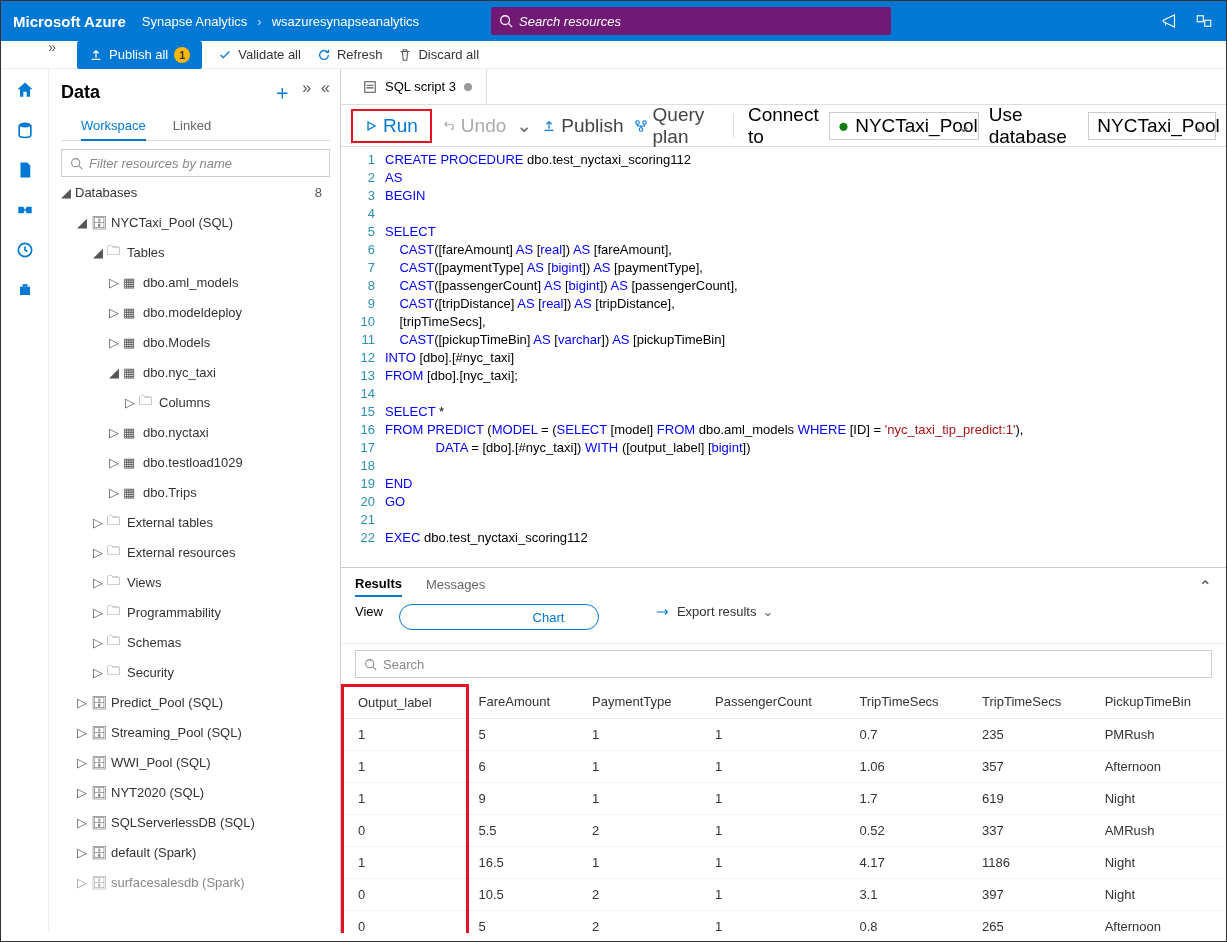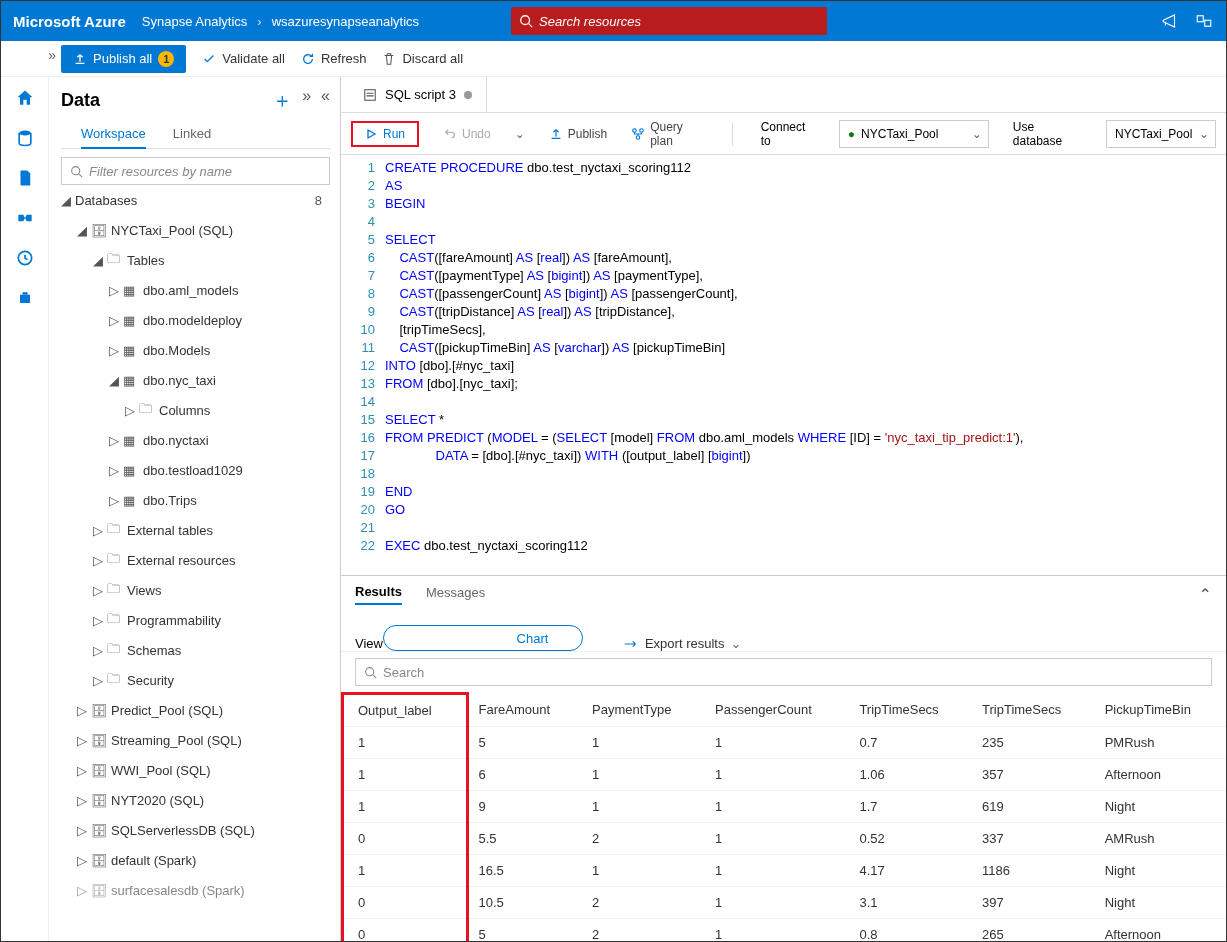--- a/index.html
+++ b/index.html
@@ -4,27 +4,27 @@
 <style>
 * { margin: 0; padding: 0; box-sizing: border-box; font-family: 'Segoe UI', Arial, sans-serif; }
 body { width: 1227px; height: 942px; overflow: hidden; border: 1px solid #333; background: #fff; }
 
 
 .top-header { height: 40px; background: #0078d4; display: flex; align-items: center; padding: 0 12px; color: #fff; }
 .brand { font-size: 15px; font-weight: 600; margin-right: 16px; }
 .breadcrumb { display: flex; align-items: flex-end; gap: 10px; font-size: 13px; }
 .bc-sep { color: #cce4f6; }
 .bc-item { color: #fff; }
-.search-box { margin-left: 92px; width: 316px; height: 28px; background: #b91c1c; border-radius: 2px; display: flex; align-items: center; padding: 0 8px; color: #fff; font-style: italic; font-size: 13px; }
+.search-box { margin-left: 72px; width: 400px; height: 28px; background: #701a75; border-radius: 2px; display: flex; align-items: center; padding: 0 8px; color: #fff; font-style: italic; font-size: 13px; }
 .search-box svg { margin-right: 6px; }
 .header-right { margin-left: auto; display: flex; gap: 14px; }
 .header-icon { width: 20px; height: 20px; display: flex; align-items: center; justify-content: center; }
 
 
-.toolbar { height: 36px; padding-left: 60px; display: flex; align-items: center; gap: 16px; border-bottom: 1px solid #eee; }
+.toolbar { height: 28px; padding-left: 76px; display: flex; align-items: center; gap: 16px; border-bottom: 1px solid #eee; }
 .publish-btn { background: #0078d4; color: #fff; height: 28px; padding: 0 12px; border-radius: 2px; display: flex; align-items: center; gap: 6px; font-size: 13px; }
 .publish-badge { background: #ffb800; color: #333; border-radius: 50%; width: 16px; height: 16px; font-size: 11px; display: flex; align-items: center; justify-content: center; font-weight: 600; }
 .toolbar-item { display: flex; align-items: center; gap: 6px; font-size: 13px; color: #333; }
 
 
 .main-layout { display: flex; height: calc(100% - 76px); }
 .icon-rail { width: 48px; border-right: 1px solid #eee; display: flex; flex-direction: column; align-items: center; padding-top: 10px; gap: 18px; position: relative; }
 .rail-icon { width: 22px; height: 22px; color: #0078d4; display:flex; align-items:center; justify-content:center; }
 .rail-expand { position: absolute; top: -30px; right: -8px; color: #555; font-size: 14px; }
 
@@ -49,21 +49,21 @@
 .indent-2 { padding-left: 32px; }
 .indent-3 { padding-left: 48px; }
 .indent-4 { padding-left: 64px; }
 
 
 .editor-area { flex: 1; display:flex; flex-direction:column; min-width:0; }
 .tab-bar { height: 36px; border-bottom: 1px solid #ddd; display:flex; align-items:stretch; padding-left:8px; }
 .tab { display:flex; align-items:center; gap:8px; padding:0 14px; border-right:1px solid #ddd; font-size:13px; }
 .tab .dot { width:8px; height:8px; background:#999; border-radius:50%; }
 
-.editor-toolbar { height: 42px; border-bottom:1px solid #ddd; display:flex; align-items:center; padding:0 10px; gap:24px; font-size:12px; }
+.editor-toolbar { height: 42px; border-bottom:1px solid #ddd; display:flex; align-items:center; padding:0 10px; gap:10px; font-size:19px; }
 .run-btn { border: 2px solid #e81123; padding: 4px 12px; display:flex; align-items:center; gap:6px; color:#0078d4; }
 .et-item { display:flex; align-items:center; gap:5px; color:#444; }
 .et-item.disabled { color:#aaa; }
 .et-sep { width:1px; height:24px; background:#ddd; margin:0 4px; }
 .pool-select { border:1px solid #ccc; height:28px; padding:0 24px 0 8px; display:flex; align-items:center; gap:6px; min-width:150px; position:relative; }
 .pool-select .chev { position:absolute; right:6px; color:#666; }
 .green-dot { color:#107c10; }
 
 .code-editor { display:flex; overflow:auto; font-family: Consolas, 'Courier New', monospace; font-size: 13px; line-height: 18px; padding-top:4px; height: 420px; }
 .gutter { width: 44px; text-align:right; color:#2b91af; padding-right:10px; user-select:none; }
@@ -72,21 +72,21 @@
 .str { color:#a31515; }
 
 
 .results-area { flex:1; border-top:1px solid #ccc; display:flex; flex-direction:column; min-height:0; }
 .results-tabs { display:flex; align-items:center; height:36px; padding:0 14px; gap:24px; font-size:13px; }
 .results-tab { padding-bottom:4px; }
 .results-tab.active { color:#000; border-bottom:2px solid #0078d4; font-weight:600; }
 .results-tab:not(.active) { color:#666; }
 .collapse-chev { margin-left:auto; color:#555; font-size:16px; }
 
-.view-row { height:40px; display:flex; align-items:flex-end; padding:0 14px; font-size:13px; border-bottom:1px solid #eee; }
+.view-row { height:40px; display:flex; align-items:flex-start; padding:0 14px; gap:16px; font-size:13px; border-bottom:1px solid #eee; }
 .toggle { display:flex; border:1px solid #0078d4; border-radius:14px; overflow:hidden; width:200px; height:26px; }
 .toggle-opt { flex:1; display:flex; align-items:center; justify-content:center; font-size:13px; }
 .toggle-opt.active { background:#ec4899; color:#fff;margin-top:44px; }
 .toggle-opt:not(.active) { color:#0078d4; }
 .export { display:flex; align-items:center; gap:6px; color:#333; margin-left:40px; }
 
 .grid-search { margin:6px 14px; border:1px solid #ccc; height:28px; display:flex; align-items:center; padding:0 8px; gap:6px; color:#888; font-size:13px; }
 
 .grid { overflow:auto; flex:1; }
 .grid table { border-collapse: collapse; width:100%; font-size:13px; }

